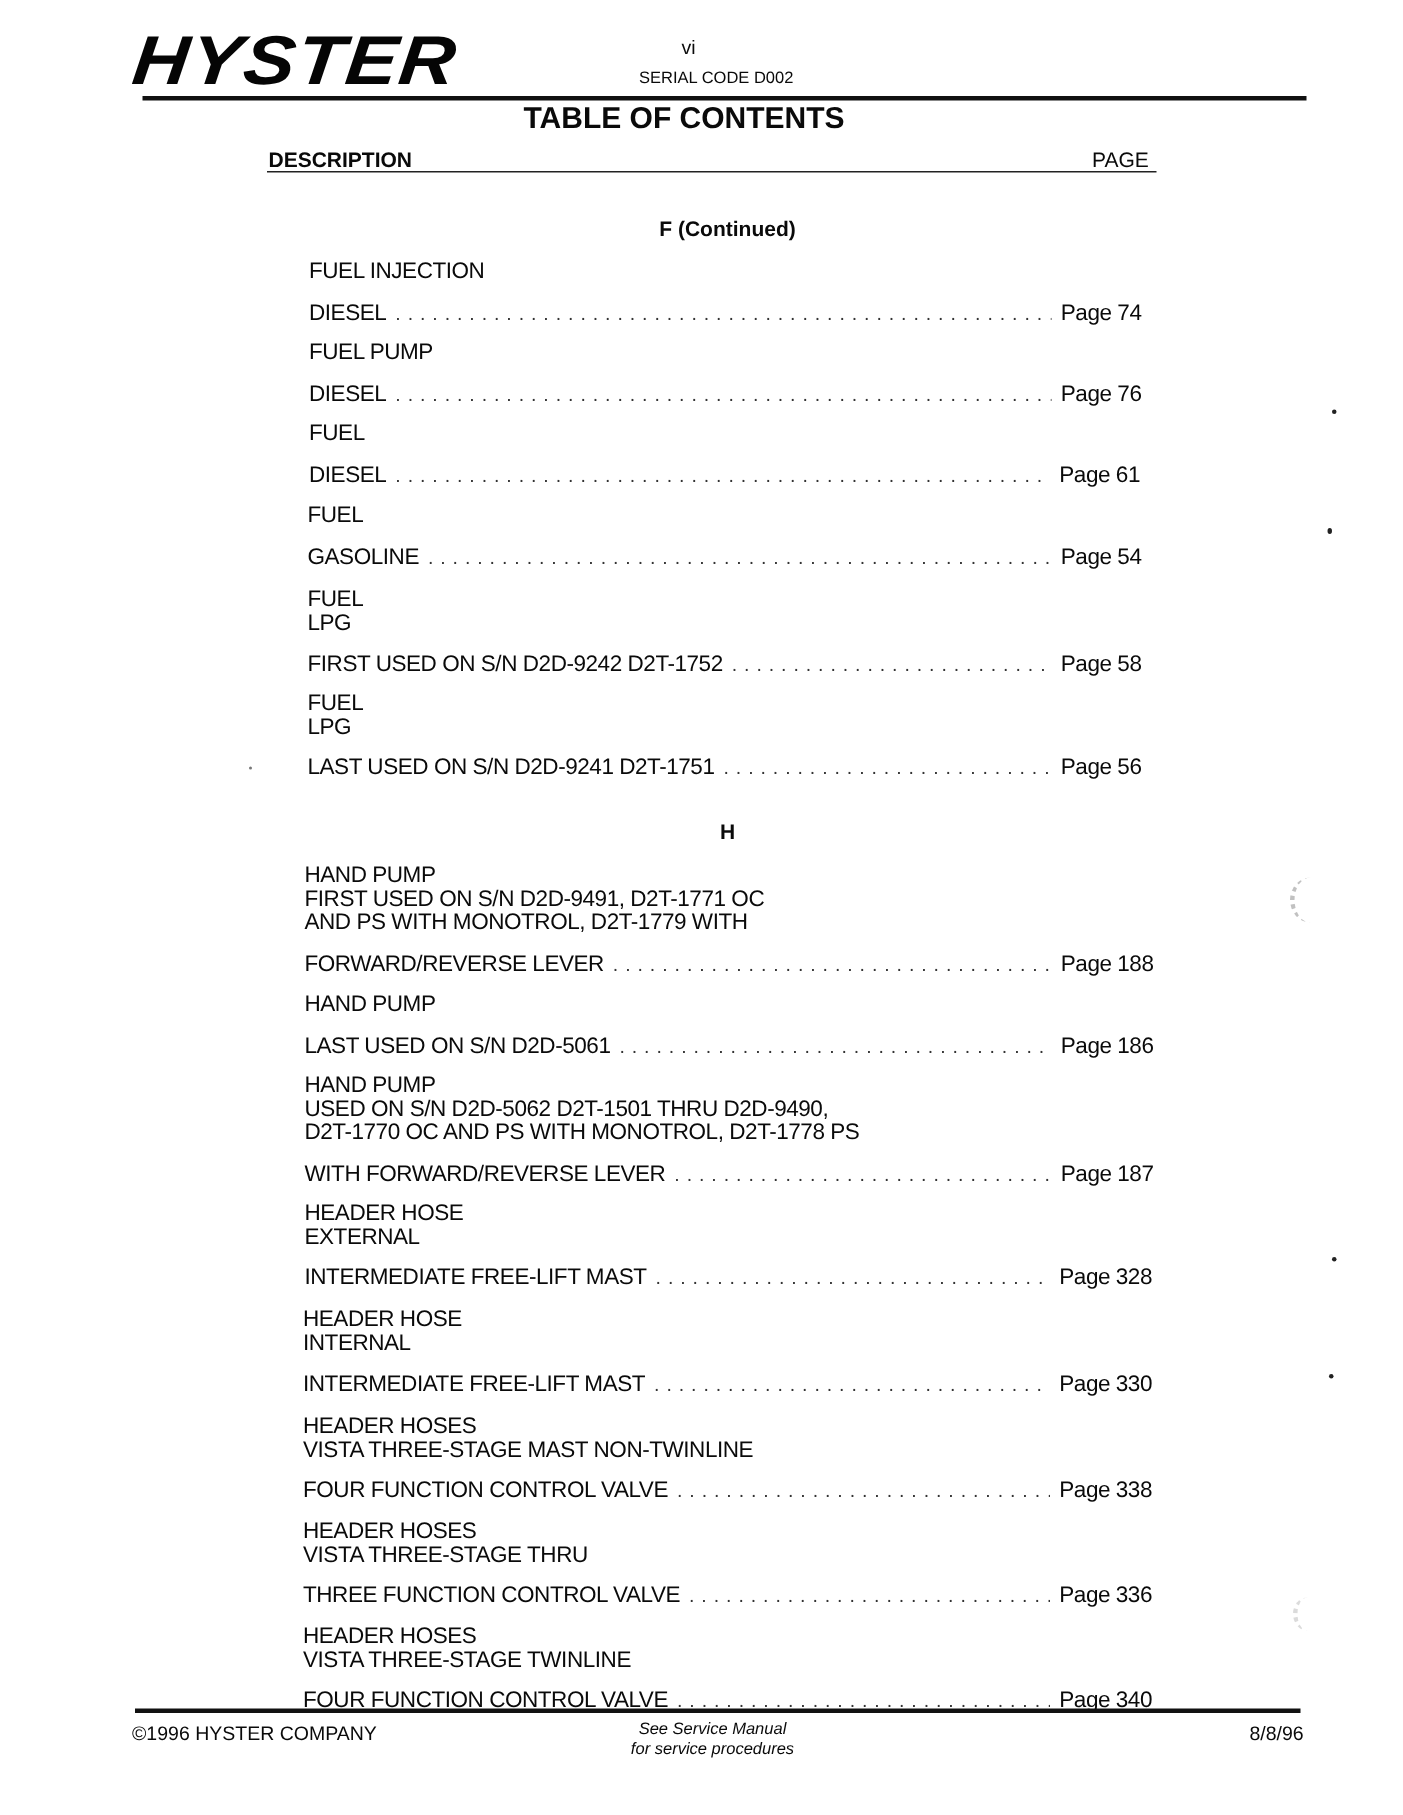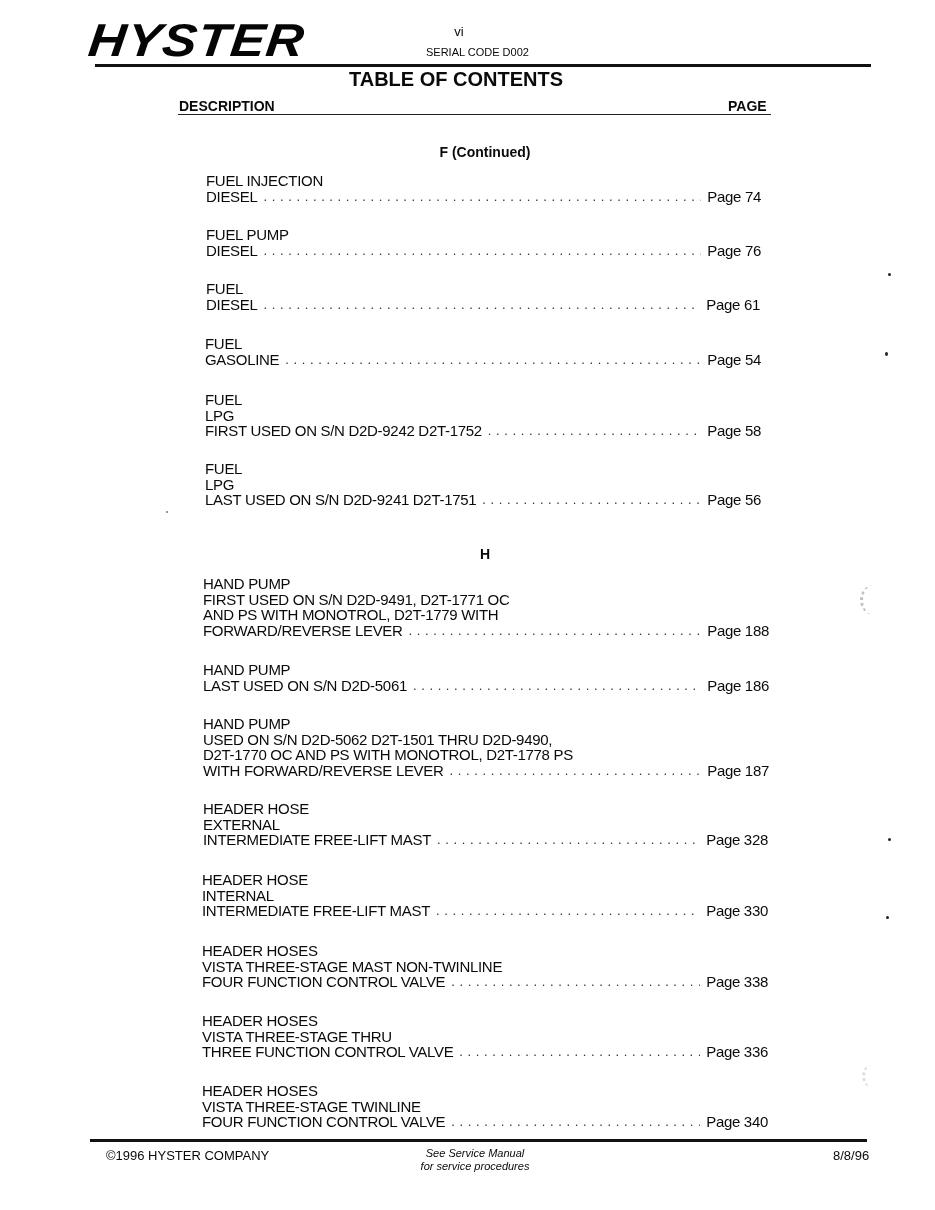--- a/index.html
+++ b/index.html
@@ -26,51 +26,51 @@
     position: absolute; left: 95px; top: 64px; width: 776px; height: 3px; background: #111;
   }
   .toc-title {
     position: absolute; left: 0; width: 912px; top: 68px; text-align: center;
     font-weight: bold; font-size: 20px; letter-spacing: 0px;
   }
   .col-desc {
     position: absolute; left: 179px; top: 98px; font-weight: bold; font-size: 14px;
   }
   .col-page {
-    position: absolute; left: 728px; top: 98px; font-weight: bold; font-size: 14px;
+    position: absolute; left: 728px; top: 98px; font-weight: normal; font-size: 14px;
   }
   .col-rule {
     position: absolute; left: 178px; top: 114px; width: 593px; height: 1px; background: #222;
   }
   .section-letter {
     position: absolute; left: 0; width: 970px; text-align: center;
     font-weight: bold; font-size: 14px;
   }
   .entry {
     position: absolute; left: 0; width: 935px; font-size: 15px; line-height: 15.5px;
     letter-spacing: -0.3px;
   }
   .entry .line { white-space: nowrap; position: relative; }
   .entry .last-line {
-    display: flex; align-items: flex-end; white-space: nowrap;
+    display: flex; align-items: flex-end; white-space: nowrap; margin-top: 12px;
   }
   .dots {
     flex: 1; overflow: hidden; color: #333; margin: 0 6px;
     letter-spacing: 2.6px; font-size: 13px;
   }
   .dots::before {
     content: ". . . . . . . . . . . . . . . . . . . . . . . . . . . . . . . . . . . . . . . . . . . . . . . . . . . . . . . . . . . . . . . . . . . . . . . . . . . . . . . . . . . . . . . . . . . . . .";
     letter-spacing: 0px; word-spacing: 1px;
   }
   .pg { font-size: 15px; }
   .rule-bottom {
     position: absolute; left: 90px; top: 1139px; width: 777px; height: 3px; background: #111;
   }
   .footer-left {
-    position: absolute; left: 106px; top: 1148px; font-size: 13px;
+    position: absolute; left: 88px; top: 1148px; font-size: 13px;
   }
   .footer-center {
     position: absolute; left: 400px; top: 1147px; width: 150px; text-align: center;
     font-size: 11px; font-style: italic; line-height: 13px;
   }
   .footer-right {
     position: absolute; left: 833px; top: 1148px; font-size: 13px;
   }
   .speck { position: absolute; background: #222; border-radius: 50%; }
   .smudge { position: absolute; border-radius: 50%; border-left: 3px dotted #999; opacity: 0.6; }

